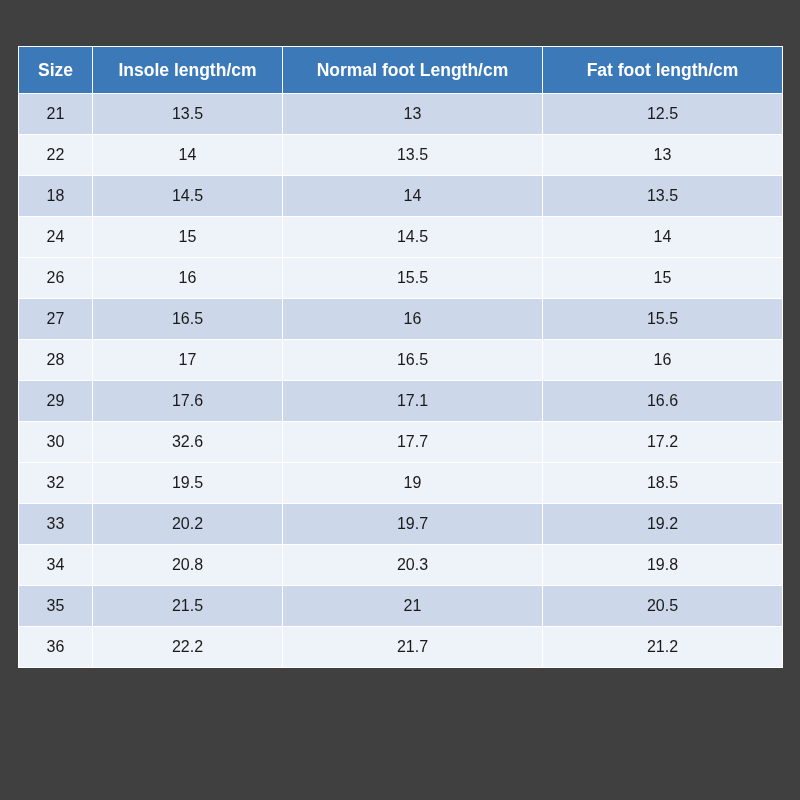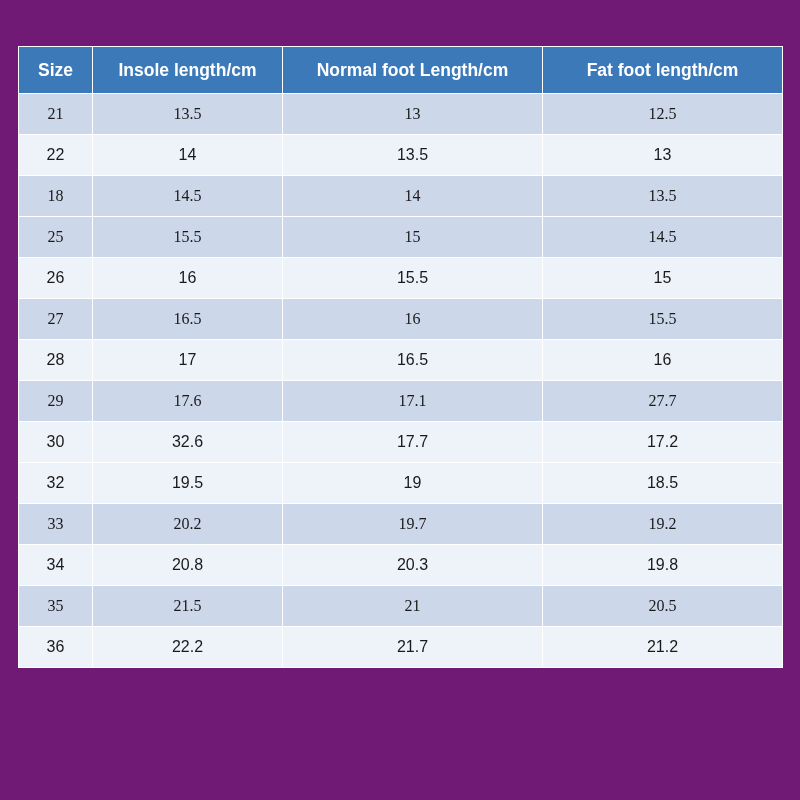--- a/index.html
+++ b/index.html
@@ -11,21 +11,21 @@
     height: 800px;
     background: #ffffff;
     font-family: "Liberation Sans", sans-serif;
     overflow: hidden;
   }
   .sheet {
     width: 800px;
     height: 800px;
     box-sizing: border-box;
     padding: 46px 18px 0 18px;
-    background: #701a75;
+    background: #404040;
   }
   table.size-table {
     border-collapse: collapse;
     table-layout: fixed;
     width: 764px;
   }
   table.size-table col.c0 { width: 74px; }
   table.size-table col.c1 { width: 190px; }
   table.size-table col.c2 { width: 260px; }
   table.size-table col.c3 { width: 240px; }
@@ -42,21 +42,21 @@
     white-space: nowrap;
   }
   tbody td {
     height: 40px;
     font-size: 16px;
     color: #1a1a1a;
     text-align: center;
     padding: 0 4px;
     border: 1px solid #ffffff;
   }
-  tbody tr.odd td { background: #ccd7ea; font-family: Liberation Serif, serif; }
+  tbody tr.odd td { background: #ccd7ea; }
   tbody tr.even td { background: #eef2f9; margin-top: 38px; }
   tbody td.size-col { font-size: 16px; }
 </style>
 </head>
 <body>
 
 <div class="sheet">
   <table class="size-table">
     <colgroup>
       <col class="c0">
@@ -84,25 +84,25 @@
           <td>14</td>
           <td>13.5</td>
           <td>13</td>
         </tr>
         <tr class="odd">
           <td class="size-col">18</td>
           <td>14.5</td>
           <td>14</td>
           <td>13.5</td>
         </tr>
-        <tr class="odd">
-          <td class="size-col">25</td>
-          <td>15.5</td>
+        <tr class="even">
+          <td class="size-col">24</td>
           <td>15</td>
           <td>14.5</td>
+          <td>14</td>
         </tr>
         <tr class="even">
           <td class="size-col">26</td>
           <td>16</td>
           <td>15.5</td>
           <td>15</td>
         </tr>
         <tr class="odd">
           <td class="size-col">27</td>
           <td>16.5</td>
@@ -112,21 +112,21 @@
         <tr class="even">
           <td class="size-col">28</td>
           <td>17</td>
           <td>16.5</td>
           <td>16</td>
         </tr>
         <tr class="odd">
           <td class="size-col">29</td>
           <td>17.6</td>
           <td>17.1</td>
-          <td>27.7</td>
+          <td>16.6</td>
         </tr>
         <tr class="even">
           <td class="size-col">30</td>
           <td>32.6</td>
           <td>17.7</td>
           <td>17.2</td>
         </tr>
         <tr class="even">
           <td class="size-col">32</td>
           <td>19.5</td>

